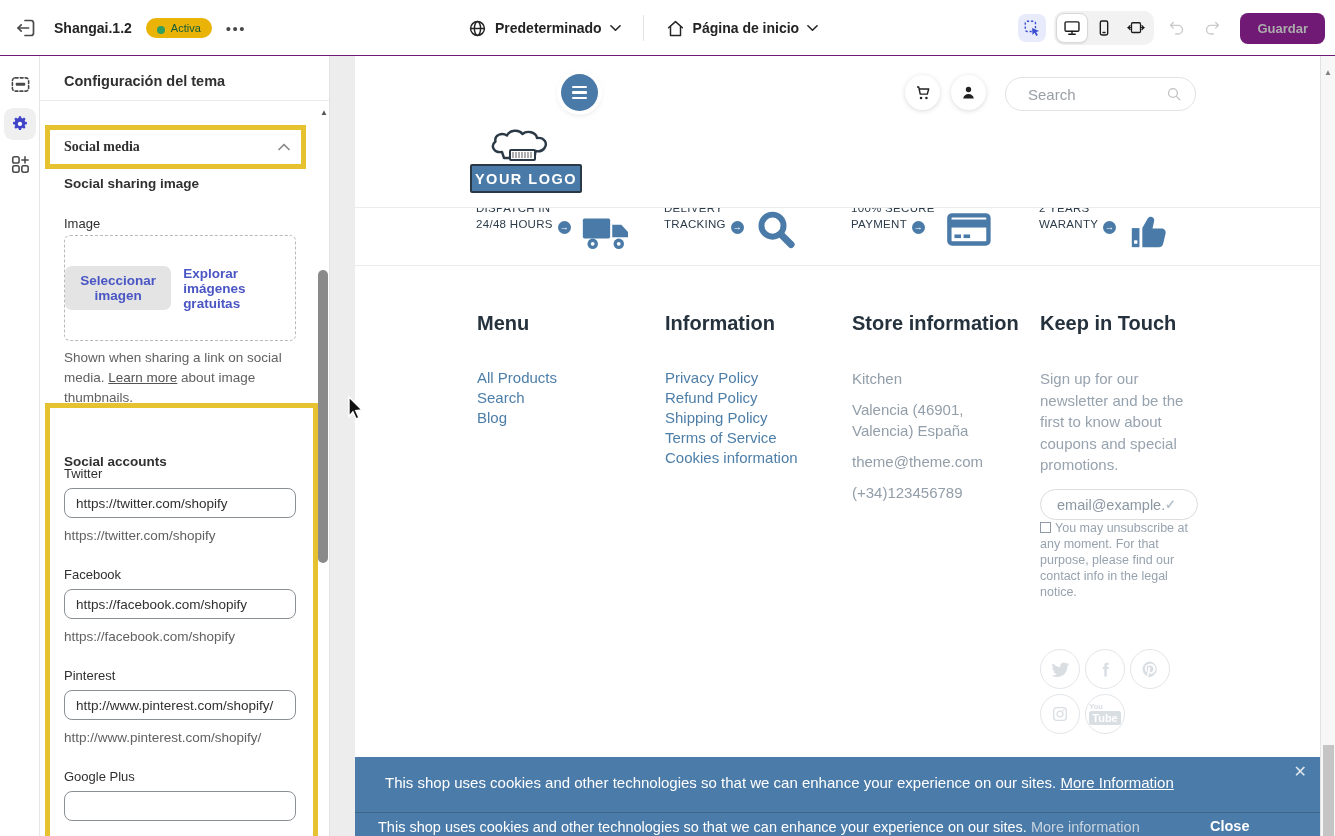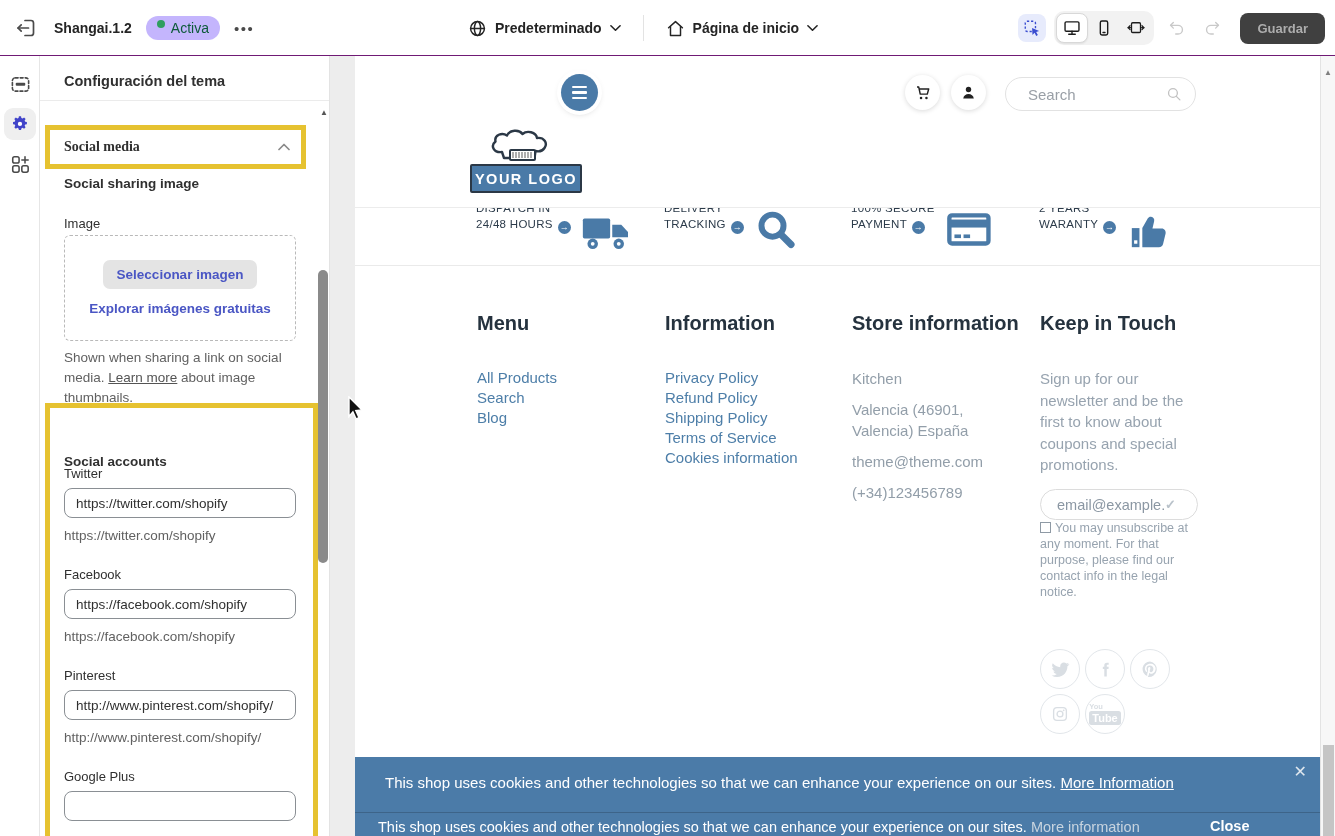--- a/index.html
+++ b/index.html
@@ -6,35 +6,35 @@
   html,body { width:1335px; height:836px; overflow:hidden; }
   body { font-family:"Liberation Sans", sans-serif; background:#ededed; position:relative; }
 
   
   .topbar { position:absolute; top:0; left:0; width:1335px; height:56px; background:#fff;
             border-bottom:1px solid #701a75; z-index:40; }
   .tb-left { position:absolute; left:12px; top:0; height:56px; display:flex; align-items:center; gap:14px; }
   .icon-btn { display:flex; align-items:center; justify-content:center; width:28px; height:28px;
               border-radius:8px; cursor:pointer; color:#4a4a4a; background:transparent; border:none; }
   .theme-name { font-size:14px; font-weight:600; color:#242424; }
-  .badge { display:inline-flex; align-items:flex-start; gap:6px; background:#c4b5fd; color:#0e5a3a;
-           font-size:14px; padding:4px 11px; border-radius:12px; }
+  .badge { display:inline-flex; align-items:flex-end; gap:6px; background:#eab308; color:#0e5a3a;
+           font-size:11px; padding:4px 11px; border-radius:12px; }
   .badge .dot { width:8px; height:8px; border-radius:50%; background:#2f9e5f; }
   .more-btn { font-size:15px; letter-spacing:1.5px; color:#4a4a4a; border:none; background:none; cursor:pointer; }
   .tb-center { position:absolute; left:468px; top:0; height:56px; display:flex; align-items:center; }
   .tb-sel { display:flex; align-items:center; gap:8px; font-size:14px; font-weight:600; color:#242424; cursor:pointer; }
   .tb-sep { width:1px; height:26px; background:#e3e3e3; margin:0 22px; }
   .tb-right { position:absolute; right:10px; top:0; height:56px; display:flex; align-items:center; gap:8px; }
   .inspector-btn { background:#e7ebfc; color:#3a4dd0; }
   .seg { display:flex; background:#f2f2f2; border-radius:10px; padding:2px; }
   .seg-item { width:32px; height:30px; display:flex; align-items:center; justify-content:center;
               color:#1c1c1c; border-radius:8px; cursor:pointer; }
   .seg-item.sel { background:#fff; border:1px solid #d8d8d8; box-shadow:0 1px 2px rgba(0,0,0,.08); }
   .undo-redo { color:#c9c9c9; }
-  .save-btn { background:#404040; color:#adadad; font-size:13px; font-weight:600; border:none;
+  .save-btn { background:#701a75; color:#adadad; font-size:13px; font-weight:600; border:none;
               border-radius:8px; padding:8px 17px; margin-left:6px; }
 
   
   .rail { position:absolute; left:0; top:56px; width:40px; height:780px; background:#fff;
           border-right:1px solid #e6e6e6; z-index:30; }
   .rail-item { position:absolute; left:4px; width:32px; height:32px; display:flex; align-items:center;
                justify-content:center; border-radius:9px; color:#4a4a4a; cursor:pointer; }
   .rail-item.sel { background:#efefef; color:#4144c9; }
 
   
@@ -47,21 +47,21 @@
                      background:#8a8a8a; border-radius:5px; z-index:25; }
   .hl-box { position:absolute; border:5px solid #e6c230; z-index:10; pointer-events:none; }
   .hl-1 { left:5px; top:69px; width:261px; height:44px; }
   .hl-2 { left:5px; top:347px; width:273px; height:500px; }
   .section-row { position:absolute; left:10px; top:74px; width:250px; height:34px; display:flex;
                  align-items:center; justify-content:space-between; padding:0 10px 0 14px; cursor:pointer; }
   .section-row .lbl { font-size:14px; font-weight:700;font-family:Liberation Serif, serif; }
   .sb-h { position:absolute; left:24px; font-weight:700; }
   .sb-label { position:absolute; left:24px; font-size:13px; color:#303030; }
   .img-dropzone { position:absolute; left:24px; top:179px; width:232px; height:106px;
-                  border:1.5px dashed #b9b9b9; border-radius:6px; display:flex; flex-direction:column;
+                  border:1.5px dashed #b9b9b9; border-radius:6px; display:flex; flex-direction:row;
                   align-items:center; justify-content:center; gap:12px; }
   .select-img-btn { background:#e4e4e4; color:#4a56c4; font-size:13.5px; font-weight:600; border:none;
                     border-radius:7px; padding:7px 14px; cursor:pointer; }
   .explore-link { color:#4a56c4; font-size:13.5px; font-weight:600; text-decoration:none; cursor:pointer; }
   .caption { position:absolute; left:24px; top:292px; width:246px; color:#616161; font-size:13.5px; line-height:20px; }
   .caption a { color:#545454; }
   .sb-input { position:absolute; left:24px; width:232px; height:30px; border:1px solid #8a8f94;
               border-radius:8px; font-size:13.5px; color:#303030; padding:0 11px;
               font-family:"Liberation Sans",sans-serif; background:#fff; }
   .helper { position:absolute; left:24px; color:#616161; font-size:13.5px; }

